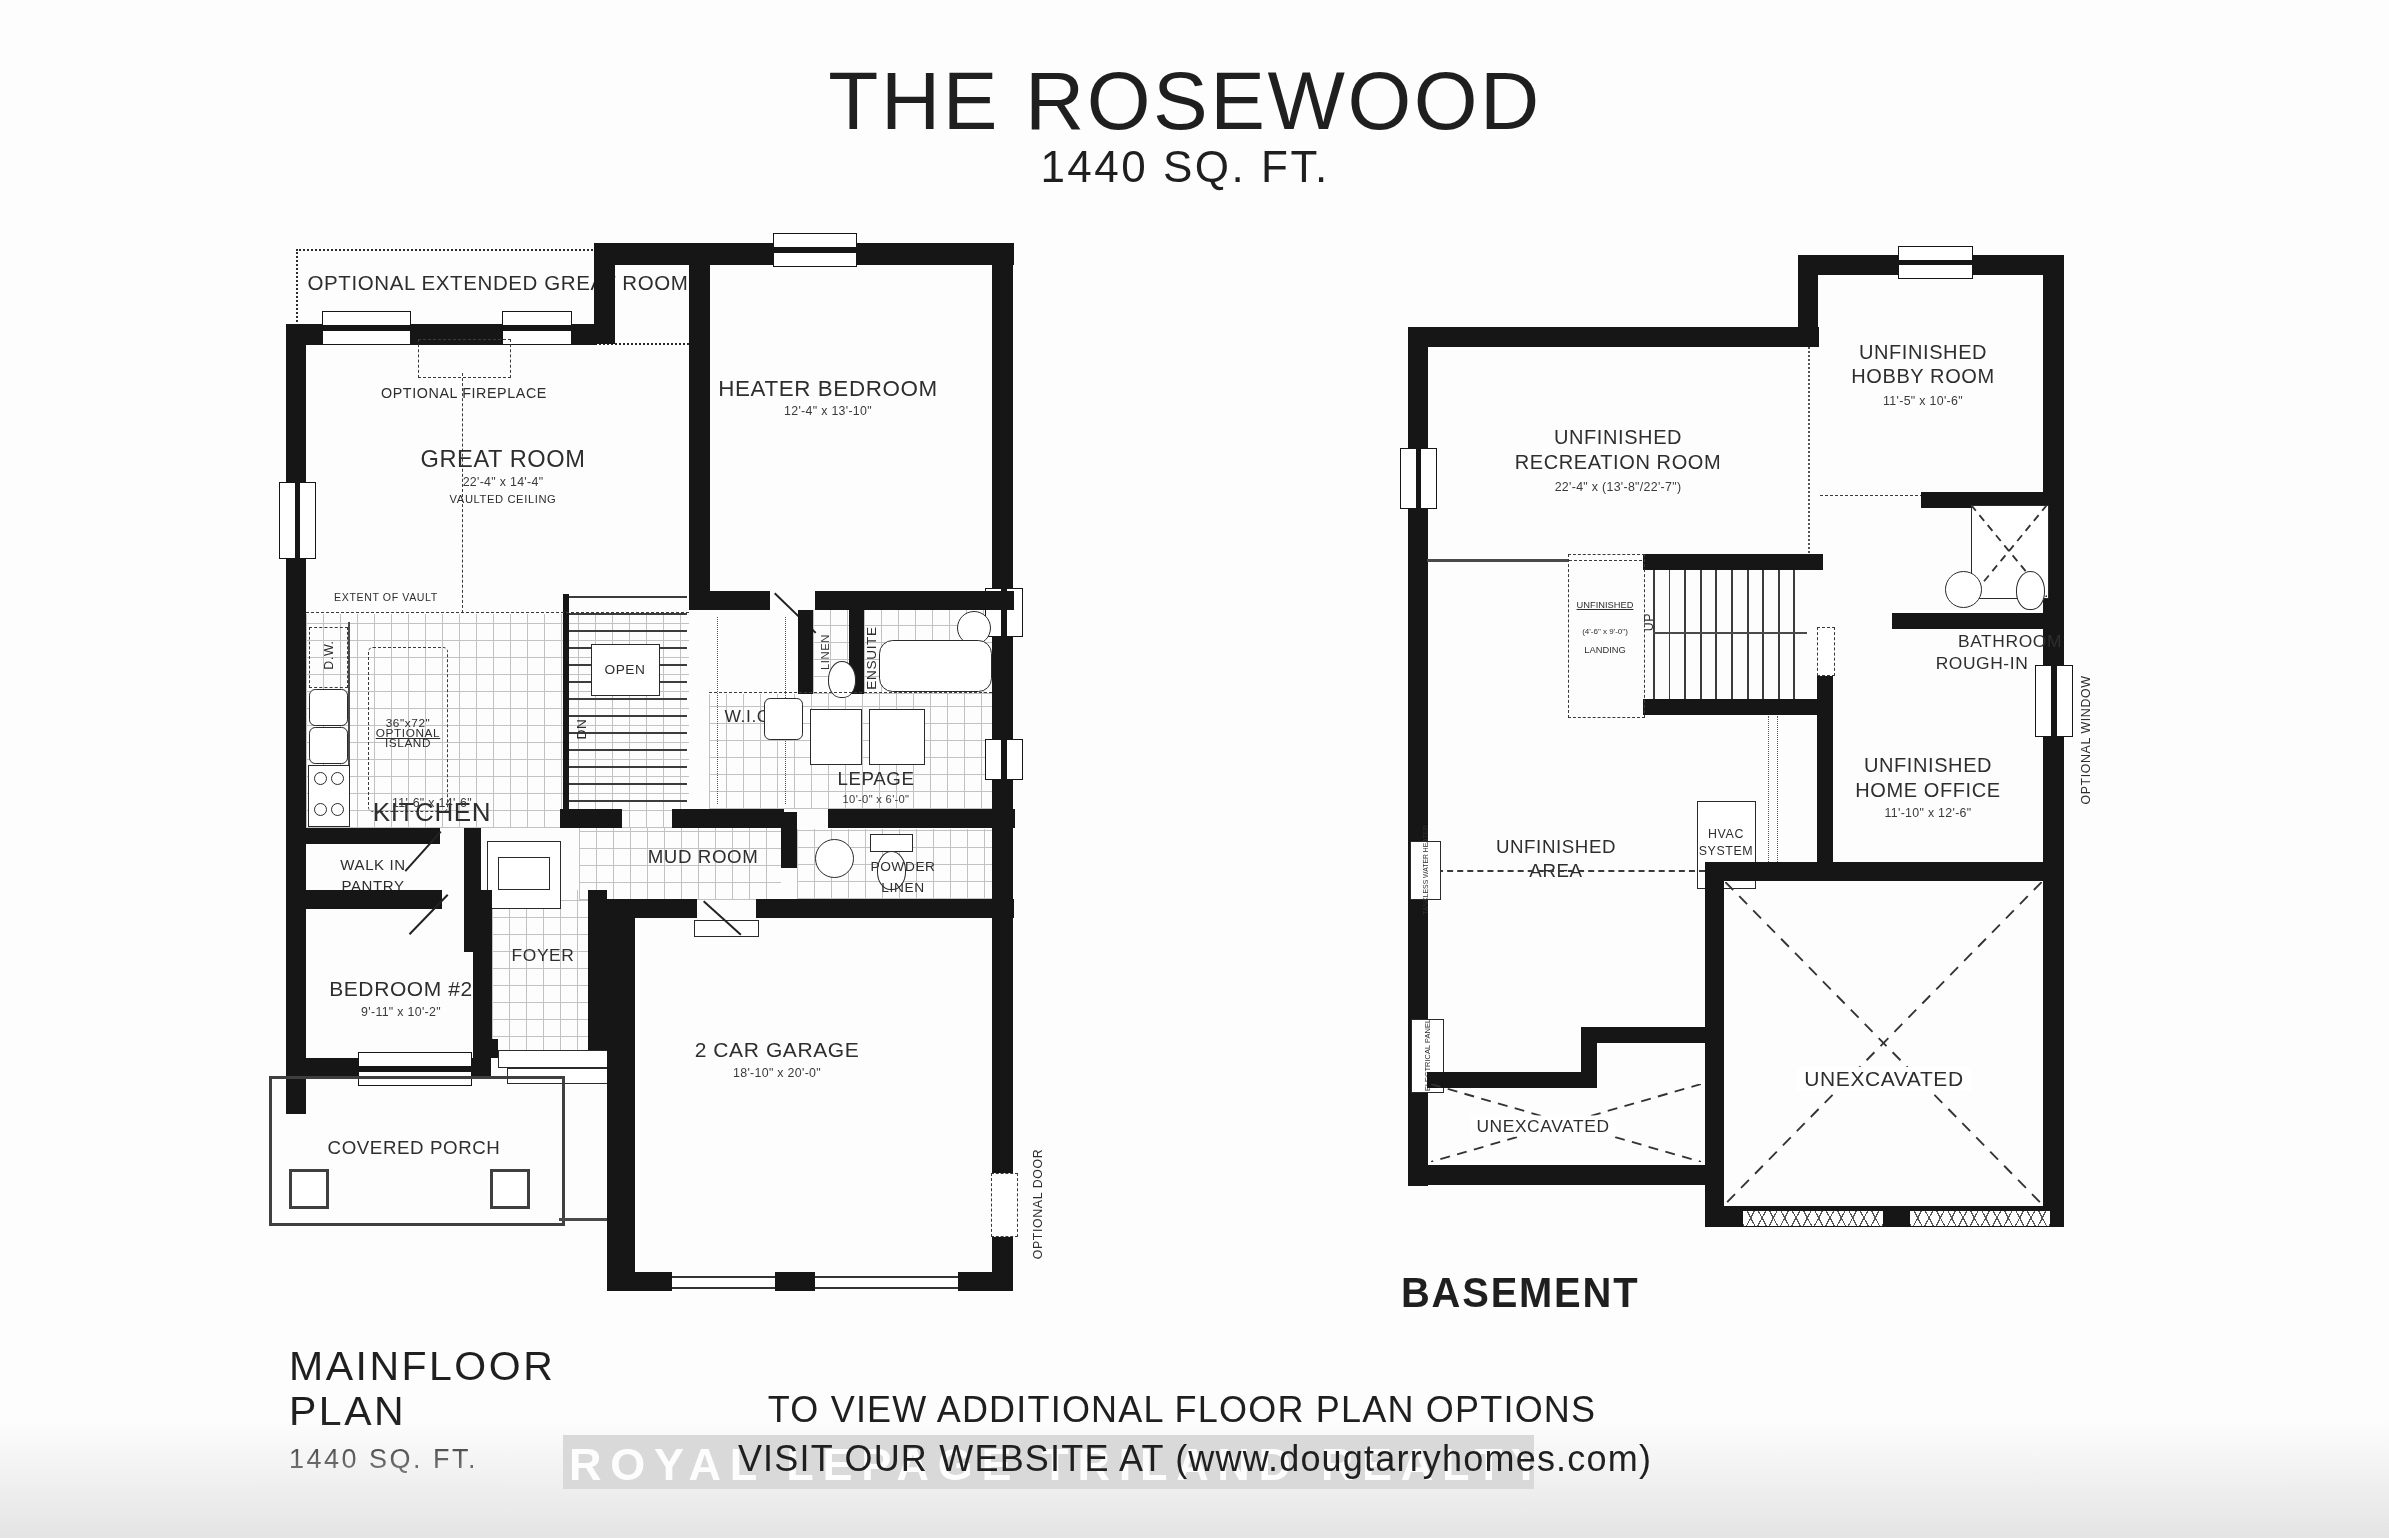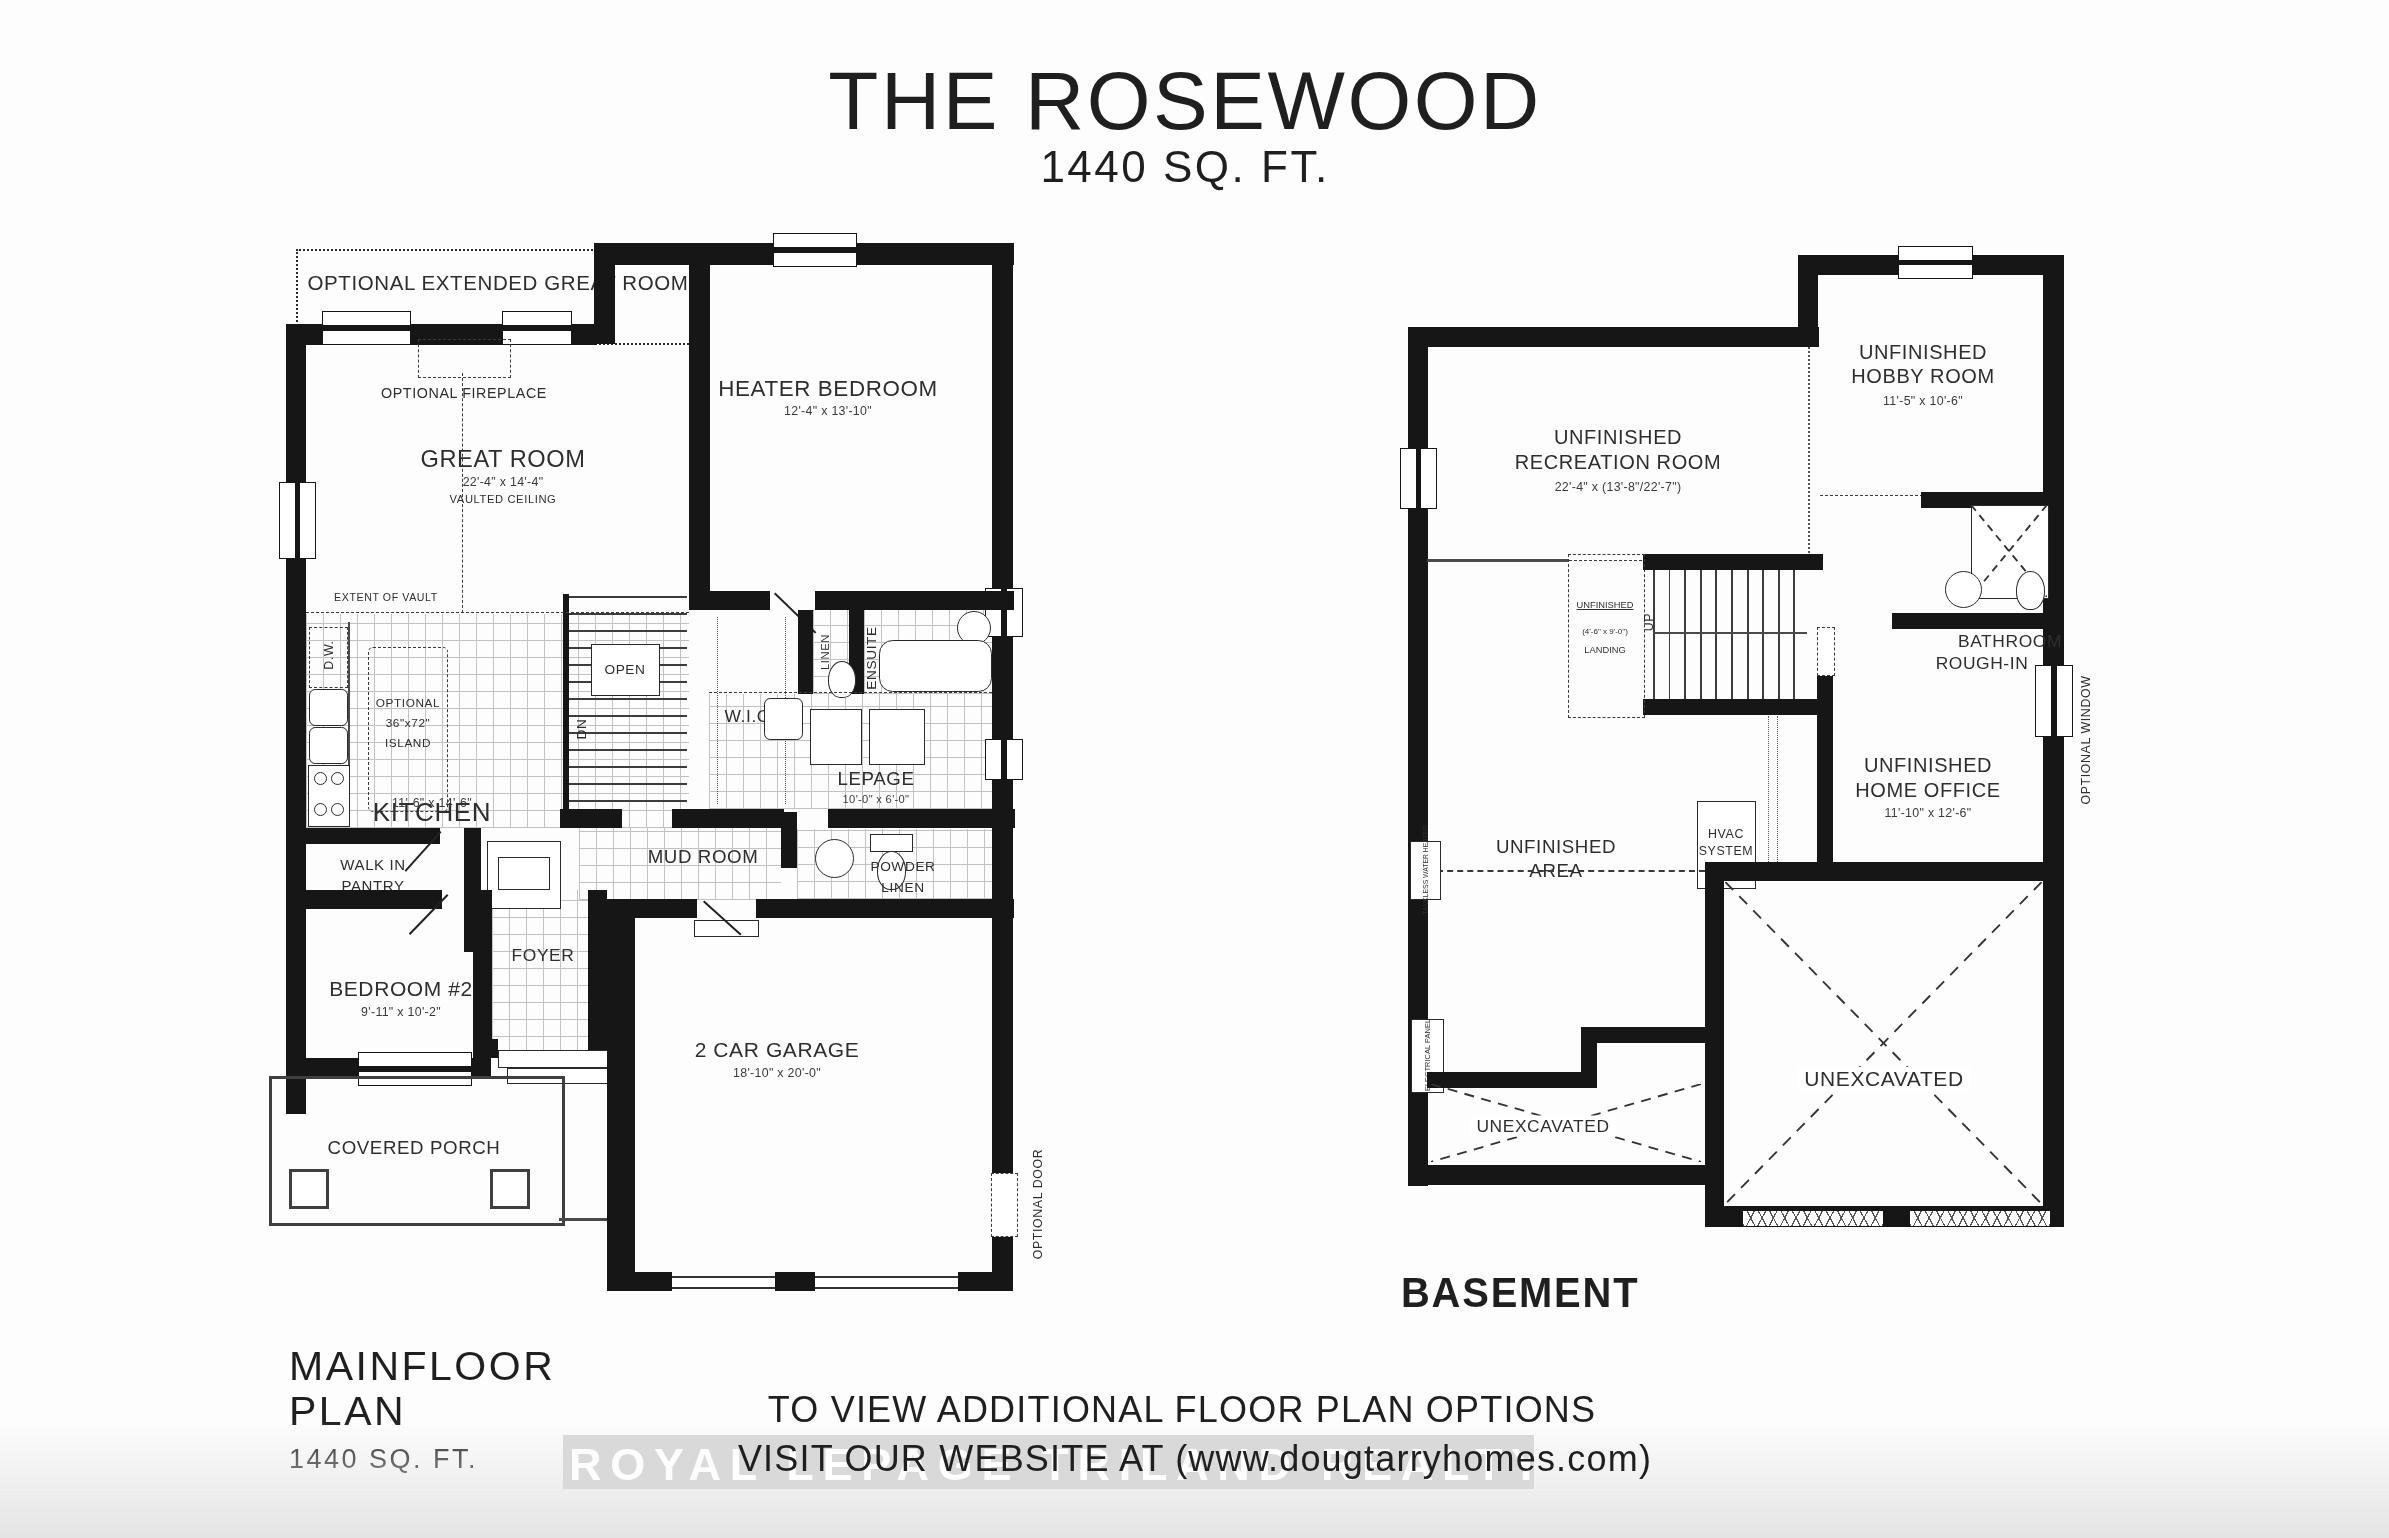--- a/index.html
+++ b/index.html
@@ -136,21 +136,21 @@
   <div class="dashbox" style="left:309px;top:627px;width:37px;height:59px;"></div>
   <div class="lb v" style="left:329px;top:655px;font-size:12.4px;">D.W.</div>
   <div class="fix" style="left:309px;top:689px;width:37px;height:35px;border-radius:6.2px;"></div>
   <div class="fix" style="left:309px;top:727px;width:37px;height:35px;border-radius:6.2px;"></div>
   <div class="fix" style="left:308px;top:765px;width:40px;height:60px;"></div>
   <div class="fix round" style="left:314px;top:772px;width:11.2px;height:11.2px;border-width:1.2px;"></div>
   <div class="fix round" style="left:331px;top:772px;width:11.2px;height:11.2px;border-width:1.2px;"></div>
   <div class="fix round" style="left:314px;top:803px;width:11.2px;height:11.2px;border-width:1.2px;"></div>
   <div class="fix round" style="left:331px;top:803px;width:11.2px;height:11.2px;border-width:1.2px;"></div>
   <div class="dashbox" style="left:368px;top:647px;width:78px;height:163px;border-radius:5px;"></div>
-  <div class="lb small" style="left:408px;top:703px;">OPTIONAL</div>
+  <div class="lb small" style="left:408px;top:733px;text-decoration:underline;">OPTIONAL</div>
   <div class="lb small" style="left:408px;top:723px;">36"x72"</div>
   <div class="lb small" style="left:408px;top:743px;">ISLAND</div>
   <div class="lb room" style="left:432px;top:812px;font-size:26px;">KITCHEN</div>
   <div class="lb dims" style="left:432px;top:803px;">11'-6" x 14'-6"</div>
 
   <div class="w" style="left:306px;top:828px;width:134px;height:16px;"></div>
   <div class="w" style="left:464px;top:828px;width:17px;height:124px;"></div>
   <div class="leaf" style="left:440px;top:831px;height:53px;transform:rotate(42deg);"></div>
   <div class="lb" style="left:373px;top:864px;font-size:15px;">WALK IN</div>
   <div class="lb" style="left:373px;top:885px;font-size:15px;">PANTRY</div>

